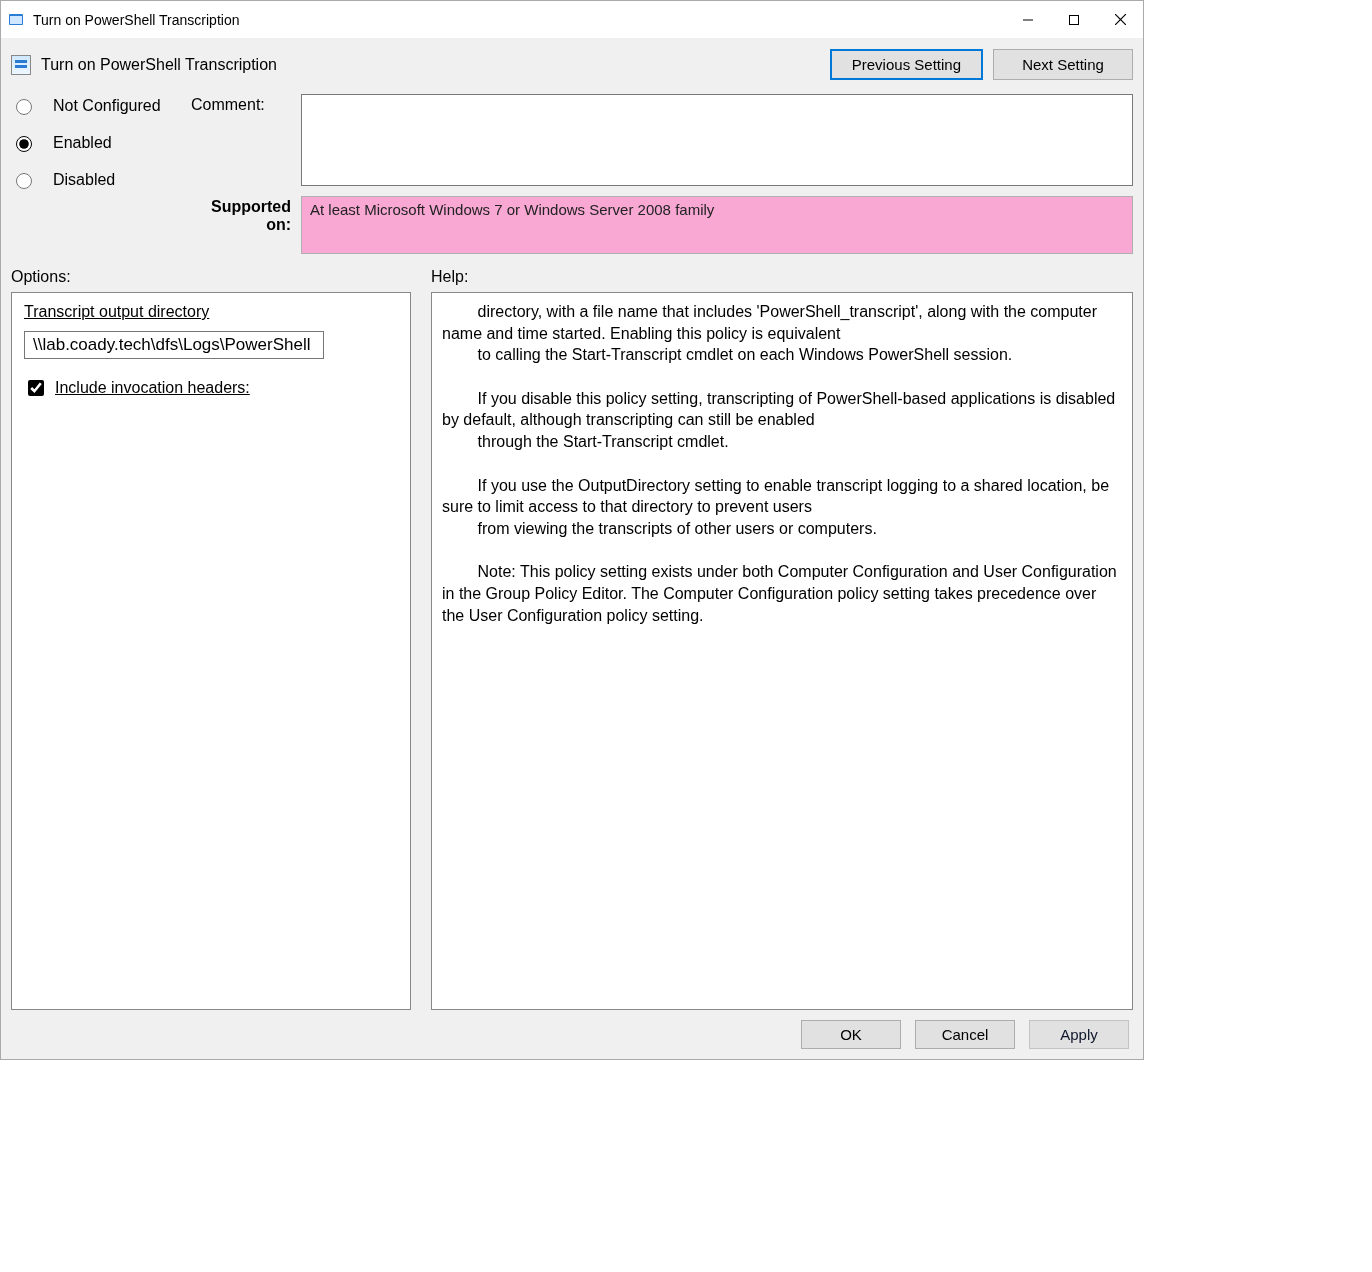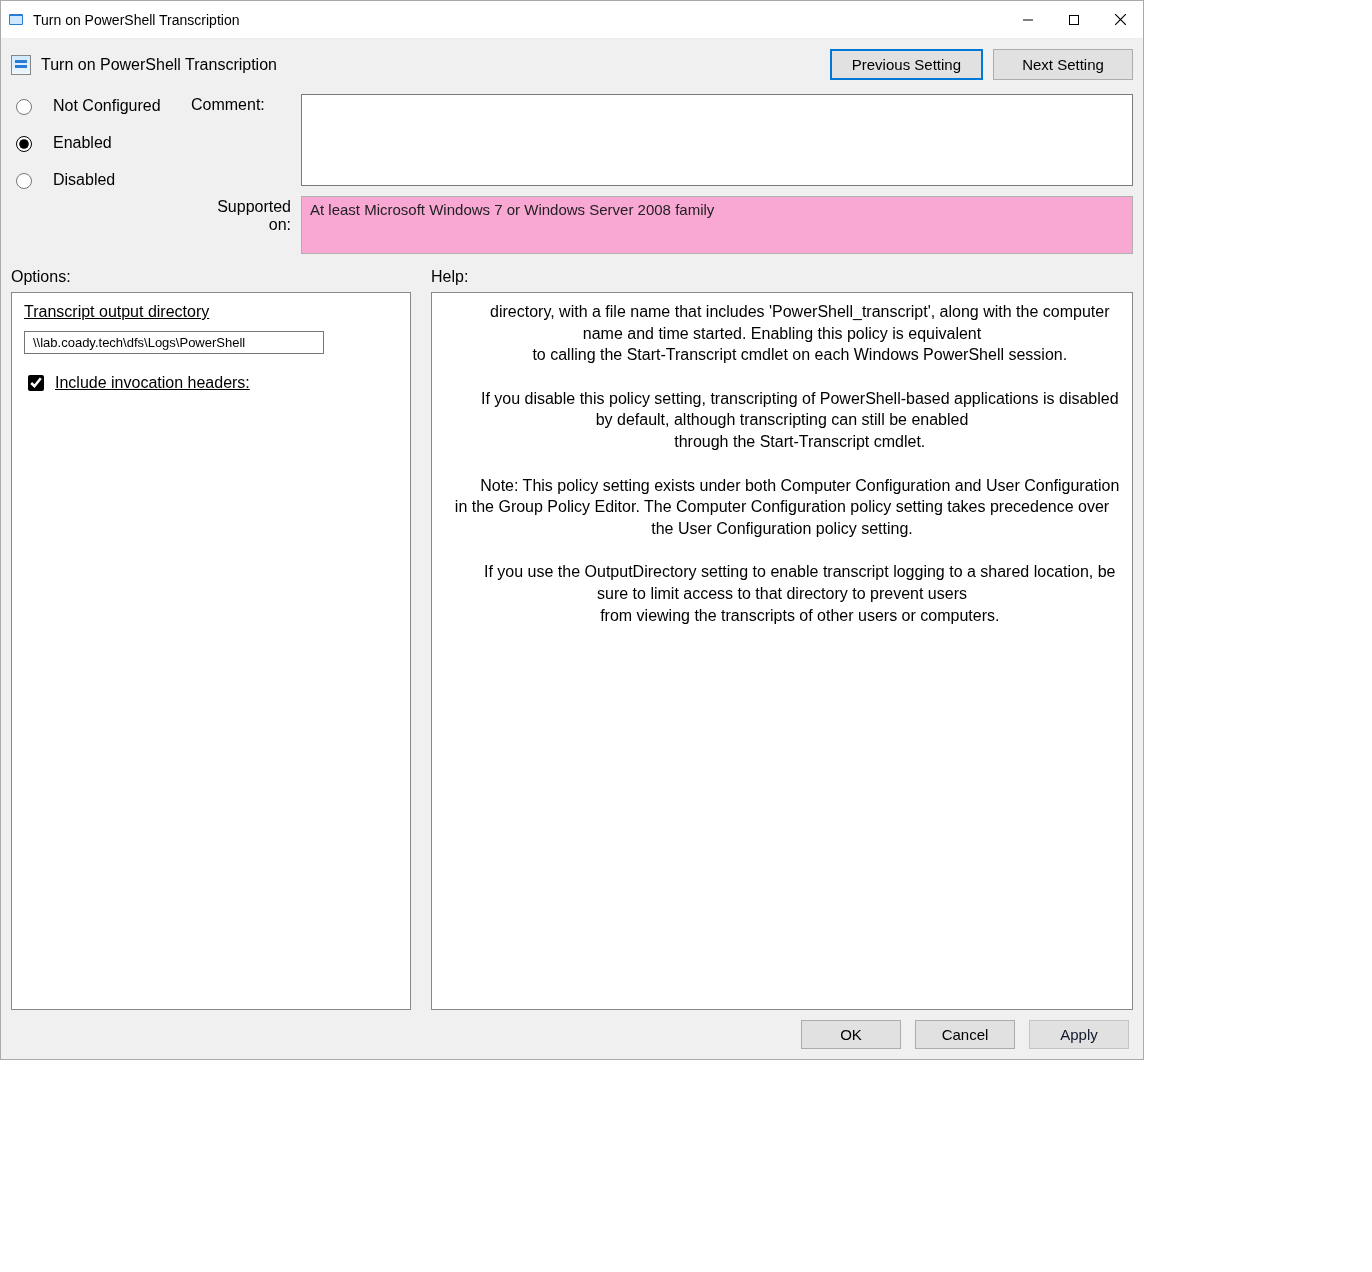--- a/index.html
+++ b/index.html
@@ -111,26 +111,26 @@
   .midlabels .left { width: 420px;}
   .midlabels .right { flex:1; }
   
   .panels { flex:1; display:flex; gap:20px; min-height:0;}
   .panel {
     background:#fff; border:1px solid #888; flex:1; overflow:hidden;
   }
   .panel.options { flex:0 0 400px; padding:10px 12px; font-size:16px;text-decoration:underline;}
   .opt-label { margin-bottom:10px;}
   input[type=text].opt-input{
-    width: 300px; padding:3px 8px; font:inherit; font-size:13px;
+    width: 300px; padding:3px 8px; font:inherit; font-size:17px;
     border:1px solid #767676; background:#fff;
   }
   .chk-row { display:flex; align-items:center; gap:8px; margin-top:18px; font-size:16px;}
   input[type=checkbox]{ width:16px; height:16px; accent-color:#000;}
-  .panel.help { padding:8px 10px 8px 10px; font-size:16px; line-height:1.35; overflow-y:scroll;text-align:center;}
+  .panel.help { padding:8px 10px 8px 10px; font-size:16px; line-height:1.35; overflow-y:scroll;}
   .panel.help .para { margin-bottom:22px; white-space:pre-wrap;}
   
   .footer { display:flex; justify-content:flex-end; gap:14px; padding:10px 4px 2px 4px;}
   .footer button.std { min-width:100px; padding:5px 22px;}
   ::-webkit-scrollbar{ width:18px; background:#f0f0f0;}
   ::-webkit-scrollbar-thumb{ background:#c2c3c9; border:1px solid #a5a5a5;}
   ::-webkit-scrollbar-button{ height:18px; background:#f0f0f0; border:1px solid #dcdcdc;}
 </style>
 </head>
 <body>
@@ -188,21 +188,21 @@
         </label>
         <label class="radio-row">
           <input type="radio" name="state" style="">
           <span>Disabled</span>
         </label>
       </div>
 
       <div class="label-col">Comment:</div>
       <textarea class="comment" value="" style=""></textarea>
 
-      <div class="label-col" style="text-align:right;">Supported on:</div>
+      <div class="label-col" style="text-align:right;font-weight:bold;">Supported on:</div>
       <div class="supported-box">At least Microsoft Windows 7 or Windows Server 2008 family</div>
     </div>
 
     <div class="midlabels">
       <div class="left">Options:</div>
       <div class="right">Help:</div>
     </div>
 
     <div class="panels">
       <div class="panel options">
@@ -212,23 +212,23 @@
           <input type="checkbox" checked="" style="">
           <span>Include invocation headers:</span>
         </label>
       </div>
 
       <div class="panel help">
         <div class="para">        directory, with a file name that includes 'PowerShell_transcript', along with the computer name and time started. Enabling this policy is equivalent
         to calling the Start-Transcript cmdlet on each Windows PowerShell session.</div>
         <div class="para">        If you disable this policy setting, transcripting of PowerShell-based applications is disabled by default, although transcripting can still be enabled
         through the Start-Transcript cmdlet.</div>
-        <div class="para">        Note: This policy setting exists under both Computer Configuration and User Configuration in the Group Policy Editor. The Computer Configuration policy setting takes precedence over the User Configuration policy setting.</div>
         <div class="para">        If you use the OutputDirectory setting to enable transcript logging to a shared location, be sure to limit access to that directory to prevent users
         from viewing the transcripts of other users or computers.</div>
+        <div class="para">        Note: This policy setting exists under both Computer Configuration and User Configuration in the Group Policy Editor. The Computer Configuration policy setting takes precedence over the User Configuration policy setting.</div>
       </div>
     </div>
 
     <div class="footer">
       <button class="std">OK</button>
       <button class="std">Cancel</button>
       <button class="std" disabled="">Apply</button>
     </div>
 
   </div>

